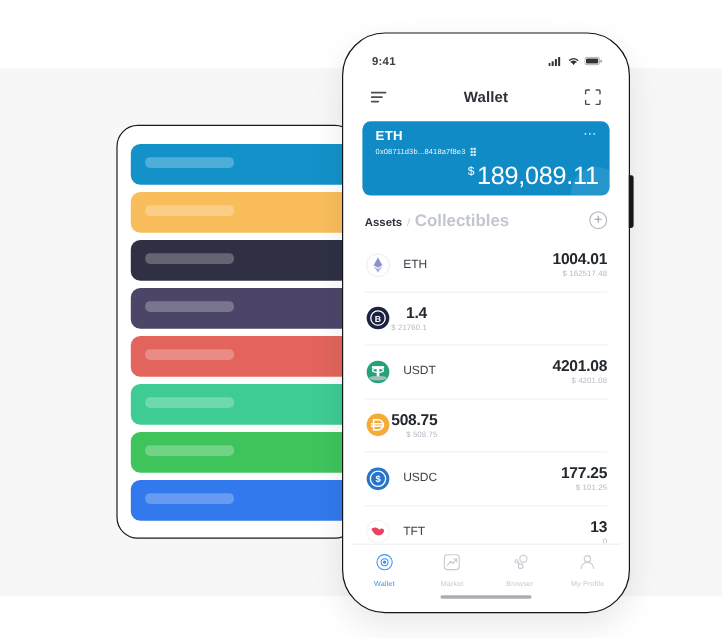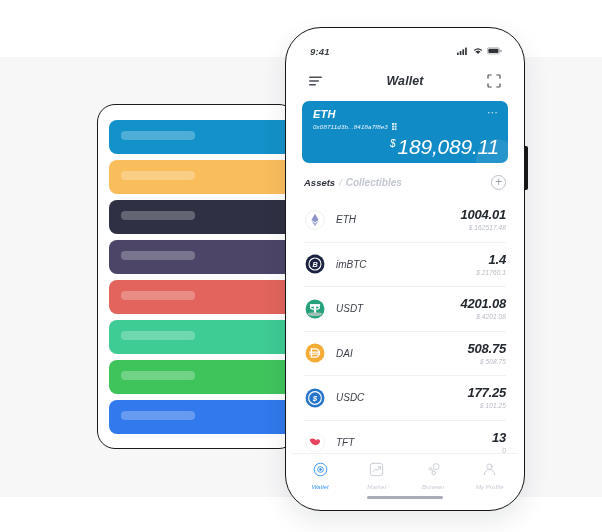--- a/index.html
+++ b/index.html
@@ -12,21 +12,20 @@
     height: 532px;
     position: relative;
     overflow: hidden;
     font-family: "Liberation Sans", sans-serif;
     -webkit-font-smoothing: antialiased;
   }
   .stage {
     position: absolute;
     inset: 0;
     background: #ffffff;
-    font-style: italic;
   }
   
   .bg-band {
     position: absolute;
     left: 0;
     right: 0;
     top: 57px;
     height: 440px;
     background: #f7f7f8;
   }
@@ -249,21 +248,21 @@
     align-items: baseline;
     gap: 4px;
   }
   .tab-assets {
     font-size: 9.5px;
     font-weight: 700;
     color: #2e323a;
   }
   .tab-sep { font-size: 9px; color: #c9ccd3; }
   .tab-collect {
-    font-size: 10px;
+    font-size: 14px;
     font-weight: 600;
     color: #c2c6cf;
   }
   .add-btn {
     width: 15px;
     height: 15px;
     border-radius: 50%;
     border: 1px solid #b9bdc6;
     color: #9aa0aa;
     display: flex;
@@ -486,21 +485,20 @@
             </div>
           </div>
           <div class="asset-row">
             <div class="asset-icon">
               <svg width="20" height="20" viewBox="0 0 22 22">
                 <circle cx="11" cy="11" r="10.4" fill="#1c2340"></circle>
                 <circle cx="11" cy="11" r="6.6" fill="none" stroke="#fff" stroke-width="1.2"></circle>
                 <text x="11" y="14.4" font-size="8" font-family="Liberation Sans, sans-serif" font-weight="bold" fill="#fff" text-anchor="middle">B</text>
               </svg>
             </div>
-            <div class="asset-name">imBTC</div>
             <div class="asset-vals">
               <div class="asset-amt">1.4</div>
               <div class="asset-fiat">$ 21760.1</div>
             </div>
           </div>
           <div class="asset-row">
             <div class="asset-icon">
               <svg width="20" height="20" viewBox="0 0 22 22">
                 <circle cx="11" cy="11" r="10.4" fill="#26a17b"></circle>
                 <rect x="5.4" y="5.6" width="11.2" height="2.2" fill="#fff"></rect>
@@ -517,21 +515,20 @@
           </div>
           <div class="asset-row">
             <div class="asset-icon">
               <svg width="20" height="20" viewBox="0 0 22 22">
                 <circle cx="11" cy="11" r="10.4" fill="#f5ac37"></circle>
                 <path d="M7 6.4 h4.2 a4.6 4.6 0 0 1 0 9.2 H7 Z" fill="none" stroke="#fff" stroke-width="1.5"></path>
                 <rect x="4.6" y="9.4" width="12" height="1.3" fill="#fff"></rect>
                 <rect x="4.6" y="11.6" width="12" height="1.3" fill="#fff"></rect>
               </svg>
             </div>
-            <div class="asset-name">DAI</div>
             <div class="asset-vals">
               <div class="asset-amt">508.75</div>
               <div class="asset-fiat">$ 508.75</div>
             </div>
           </div>
           <div class="asset-row">
             <div class="asset-icon">
               <svg width="20" height="20" viewBox="0 0 22 22">
                 <circle cx="11" cy="11" r="10.4" fill="#2775ca"></circle>
                 <circle cx="11" cy="11" r="7" fill="none" stroke="#fff" stroke-width="1.2"></circle>

